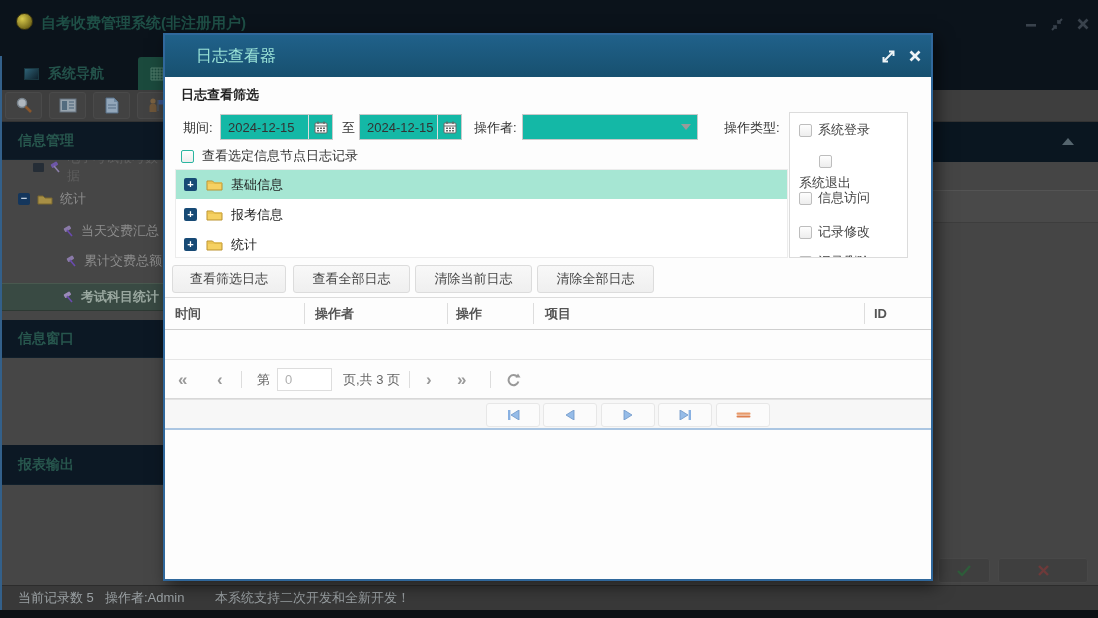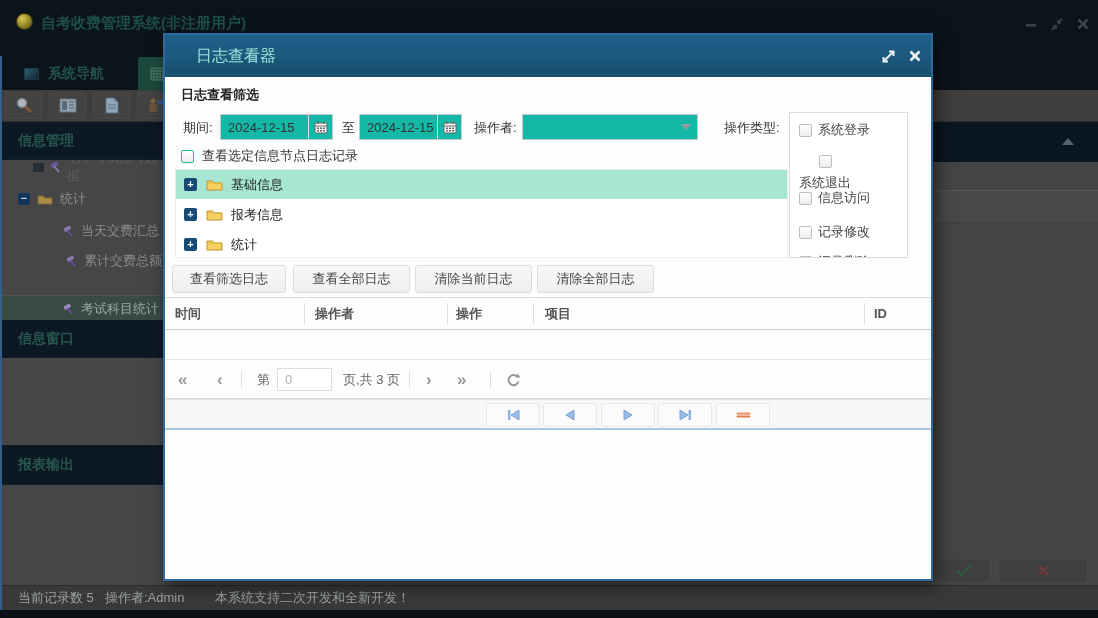--- a/index.html
+++ b/index.html
@@ -214,21 +214,21 @@
       </svg>
       <span style="margin-left:7px;">当天交费汇总</span>
     </div>
     <div class="s-row" style="top:88px;justify-content:center;">
       <svg width="12" height="12" style="margin-left:62px;flex:none;">
         <rect x="2" y="2" width="7" height="4" rx="1" fill="#8a7aa8" transform="rotate(-32 5 4)"></rect>
         <line x1="5" y1="5" x2="10" y2="11" stroke="#6a4ab0" stroke-width="1.6"></line>
       </svg>
       <span style="margin-left:7px;">累计交费总额</span>
     </div>
-    <div class="s-row s-sel" style="top:135px;">
+    <div class="s-row s-sel" style="top:123px;font-weight:bold;">
       <svg width="12" height="12" style="margin-left:62px;flex:none;">
         <rect x="2" y="2" width="7" height="4" rx="1" fill="#9a8ab8" transform="rotate(-32 5 4)"></rect>
         <line x1="5" y1="5" x2="10" y2="11" stroke="#6a4ab0" stroke-width="1.6"></line>
       </svg>
       <span style="margin-left:7px;color:#9aa8a0;">考试科目统计</span>
     </div>
   </div>
 
   <div class="abs side-hdr" style="top:320px;height:38px;">
     <span>信息窗口</span>

